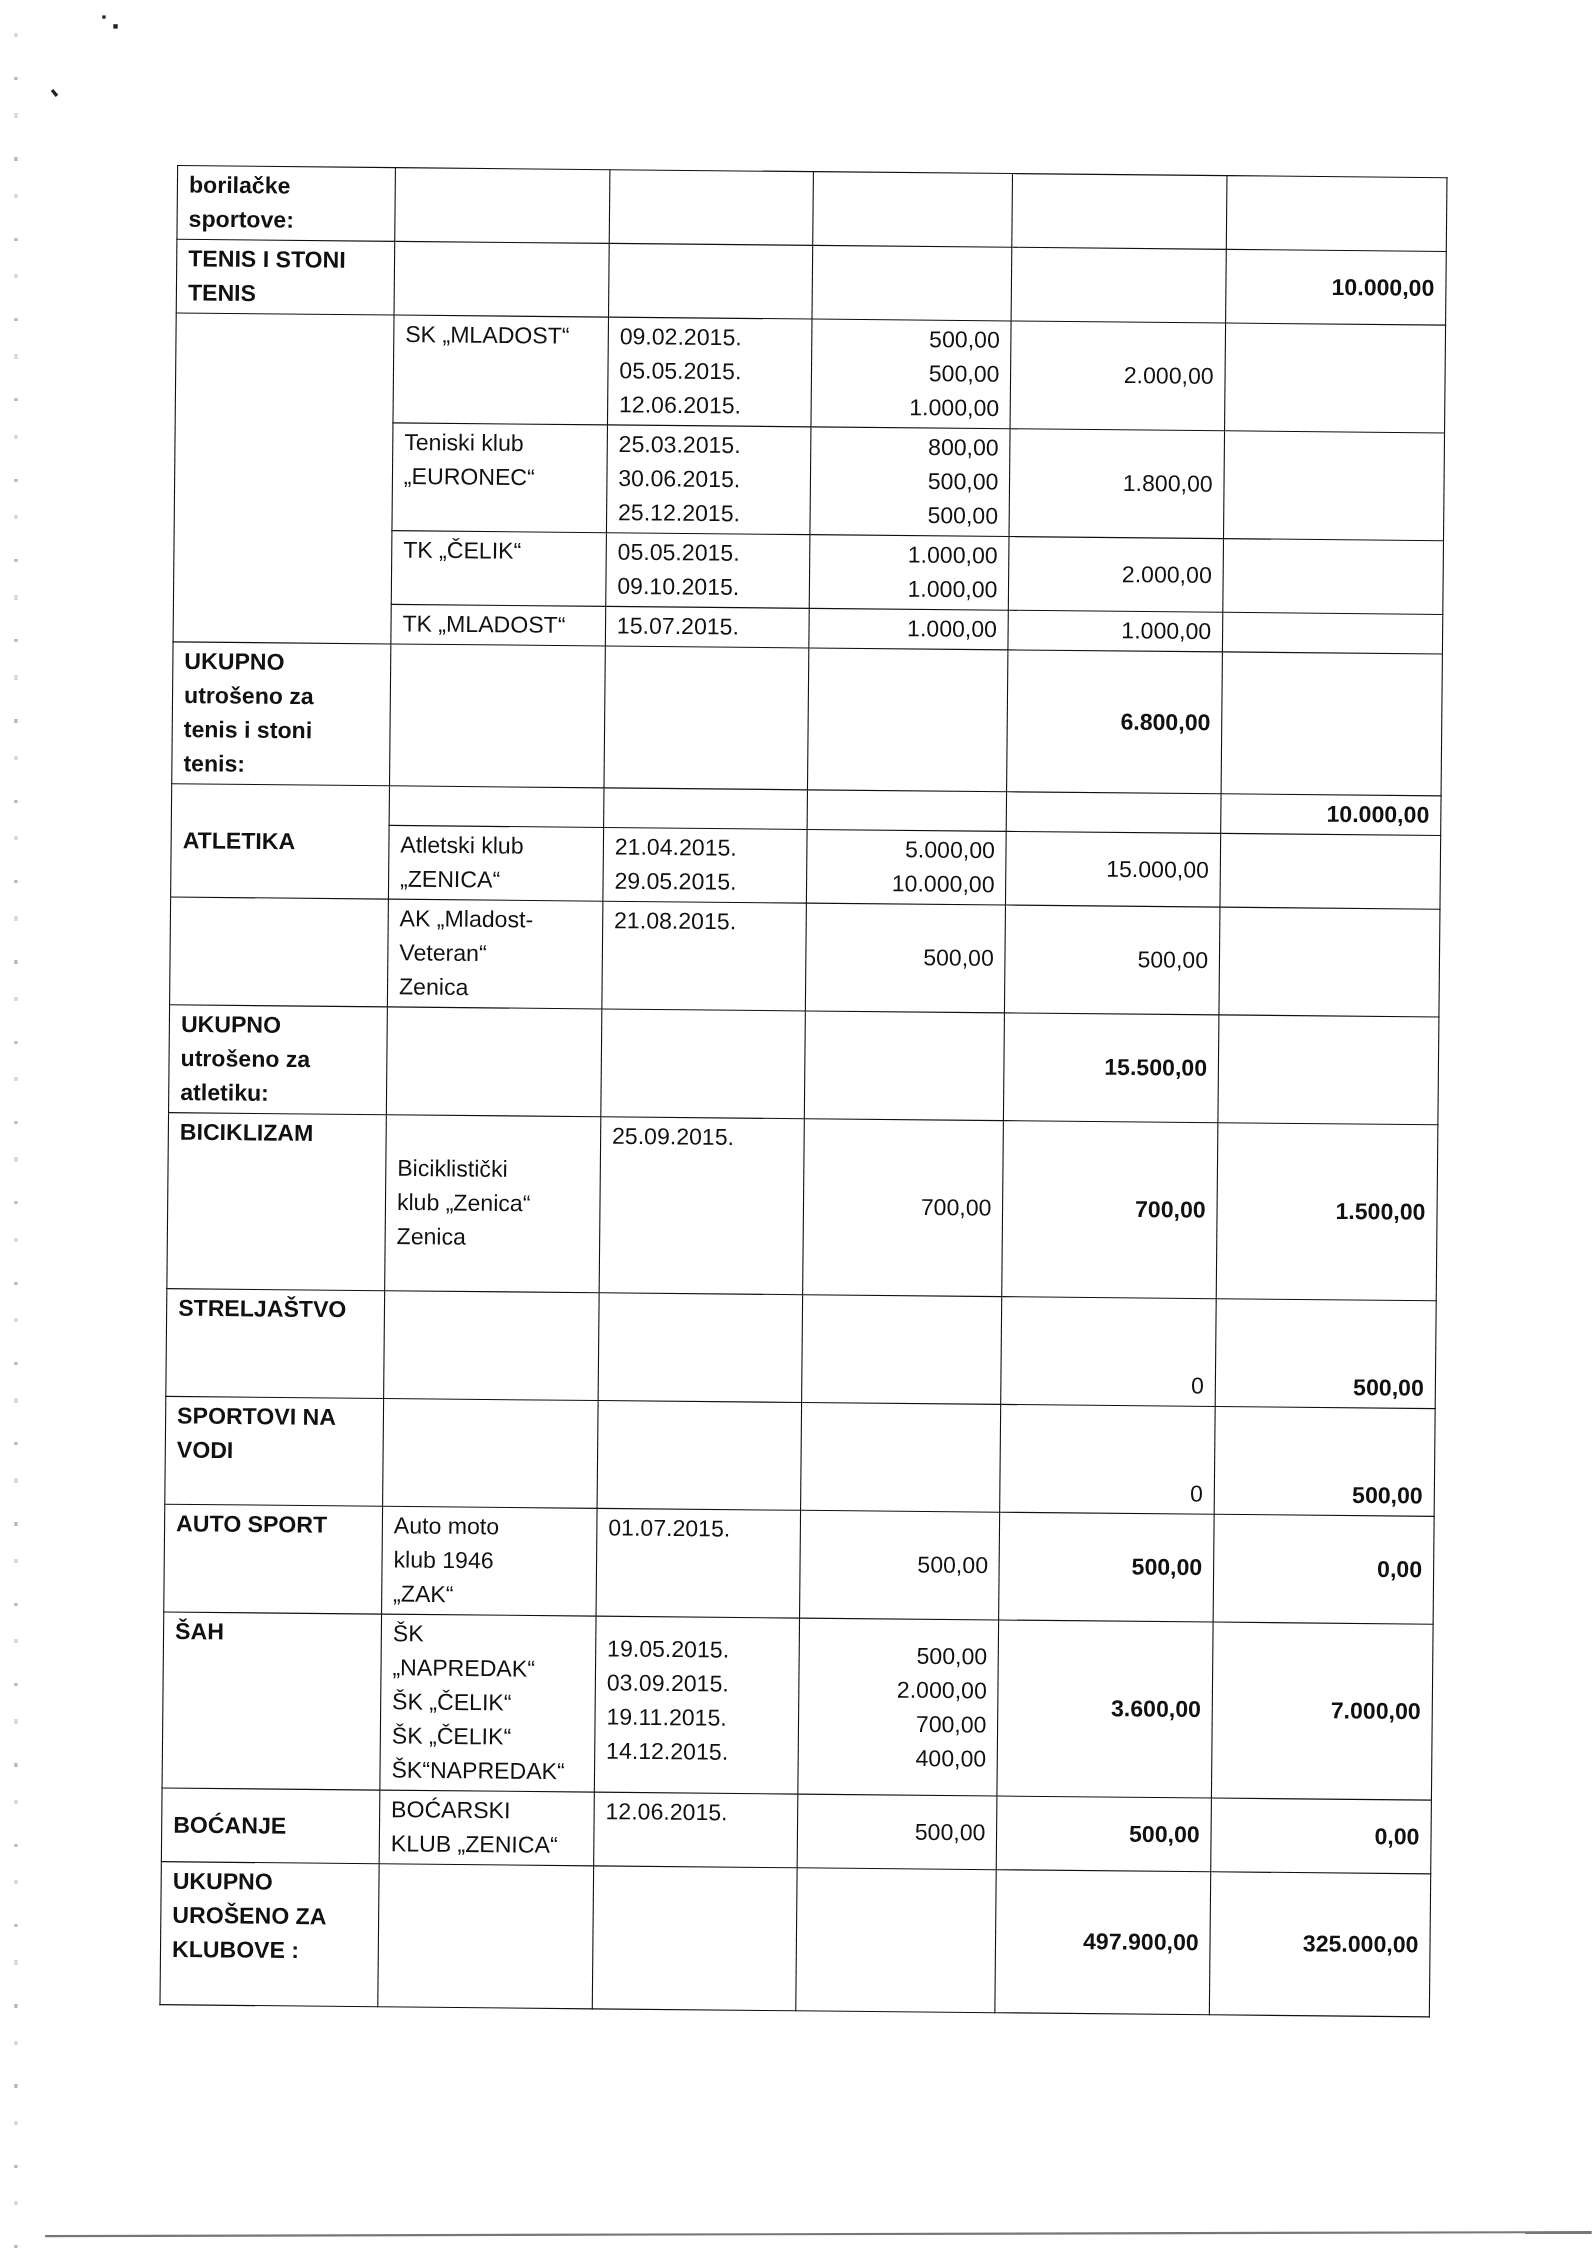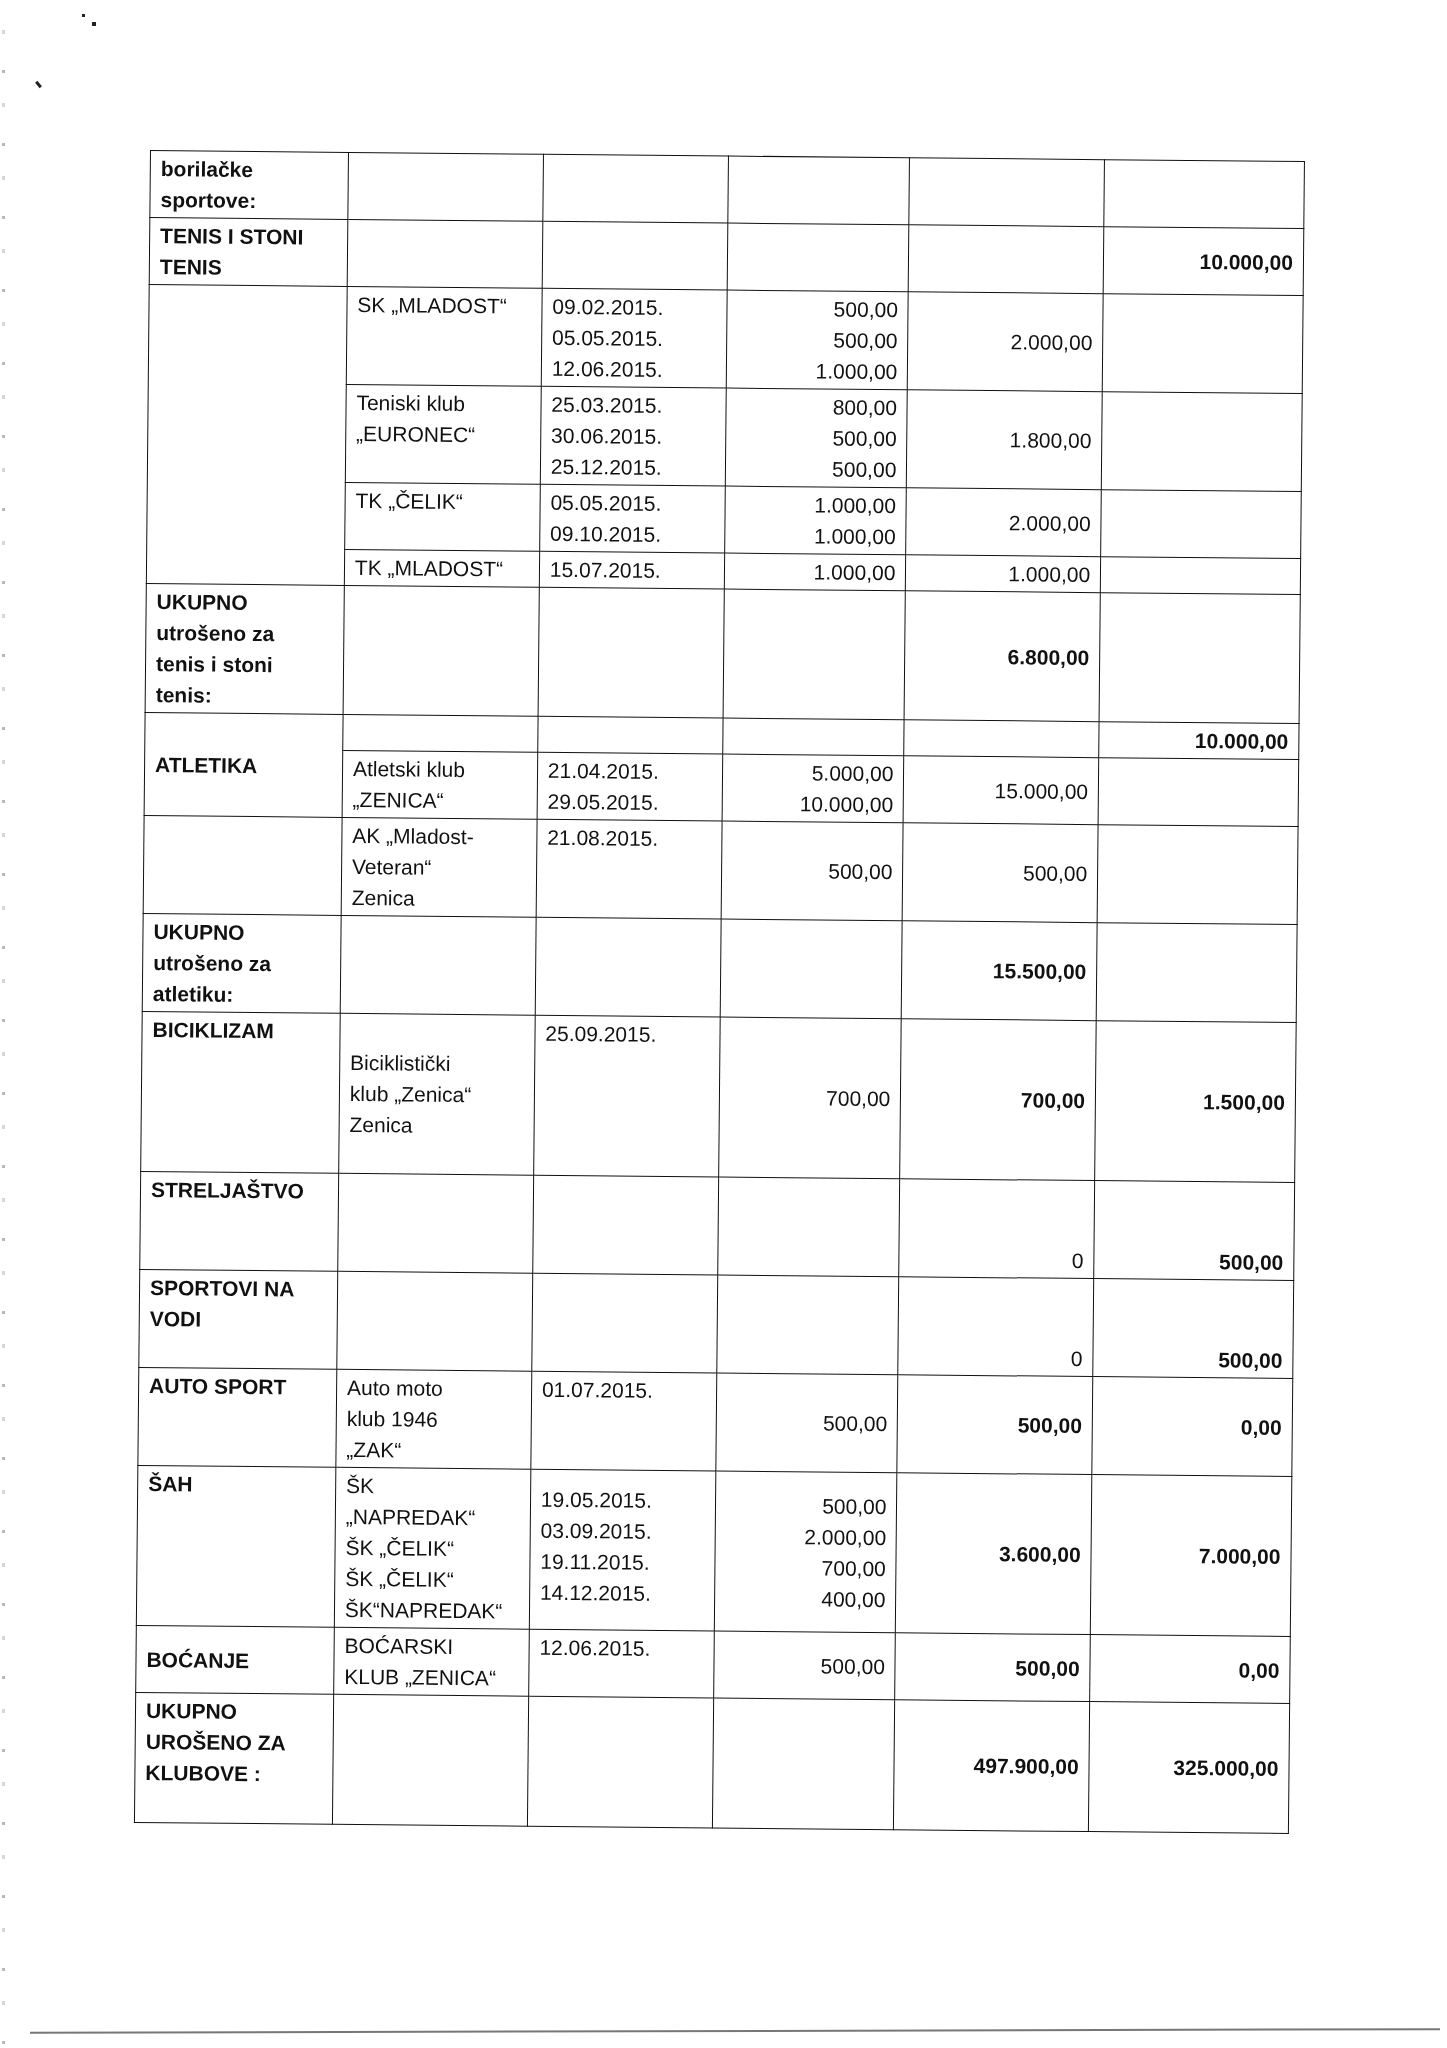--- a/index.html
+++ b/index.html
@@ -1,18 +1,18 @@
 <!DOCTYPE html>
 <html><head>
 <meta charset="utf-8">
 <style>
   html, body { margin:0; padding:0; background:#ffffff; }
   body { width:1447px; height:2048px; position:relative; overflow:hidden;
          font-family:"Liberation Sans", sans-serif; color:#111; }
-  .page { position:absolute; left:0; top:0; width:1180px; height:2048px; }
+  .page { position:absolute; left:11px; top:0; width:1180px; height:2048px; }
   .scan-mark { position:absolute; background:#222; }
   .left-edge { position:absolute; left:2px; top:0; width:3px; height:2048px;
     background:repeating-linear-gradient(to bottom, #fff 0 30px, #bbb 30px 34px, #fff 34px 70px, #888 70px 73px); opacity:.6; }
   .bottom-line { position:absolute; left:30px; top:2030px; width:1410px; height:2px; background:#777; transform:rotate(-0.15deg); }
 
   table.report { position:absolute; left:150px; top:150px; width:1155px;
     border-collapse:collapse; transform:rotate(0.55deg); transform-origin:0 0;
     font-size:21px; line-height:31px; }
   table.report td { border:1.6px solid #111; vertical-align:top; padding:2px 10px; }
   col.c1 { width:198px; } col.c2 { width:195px; } col.c3 { width:185px; }

